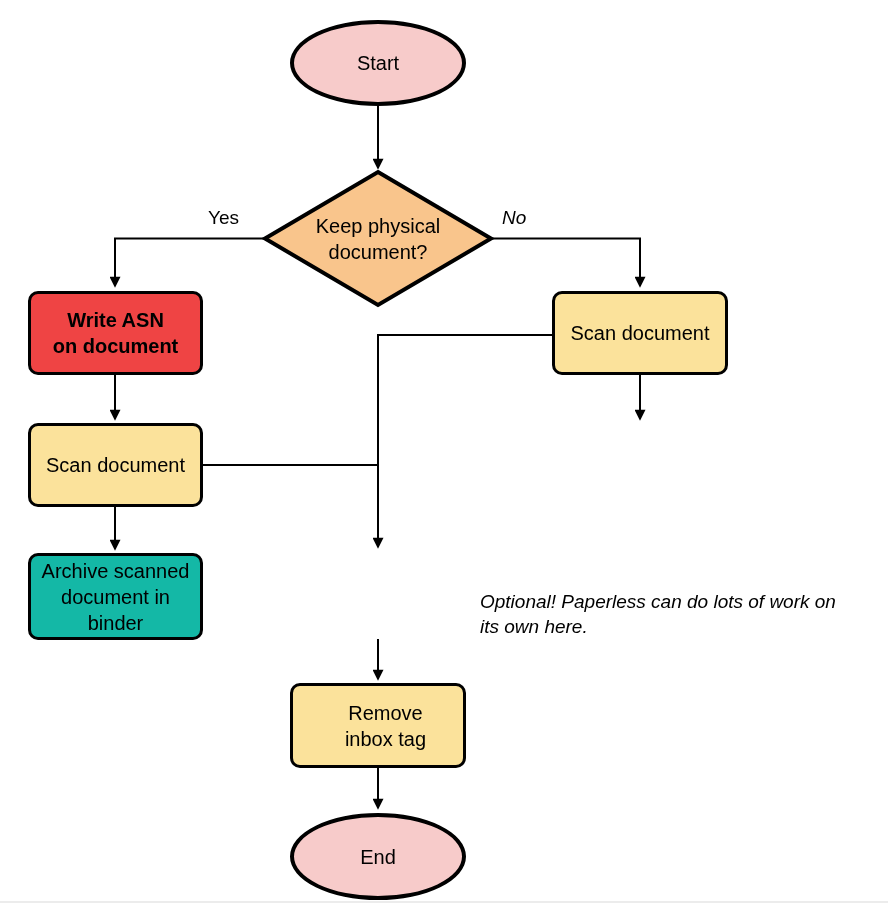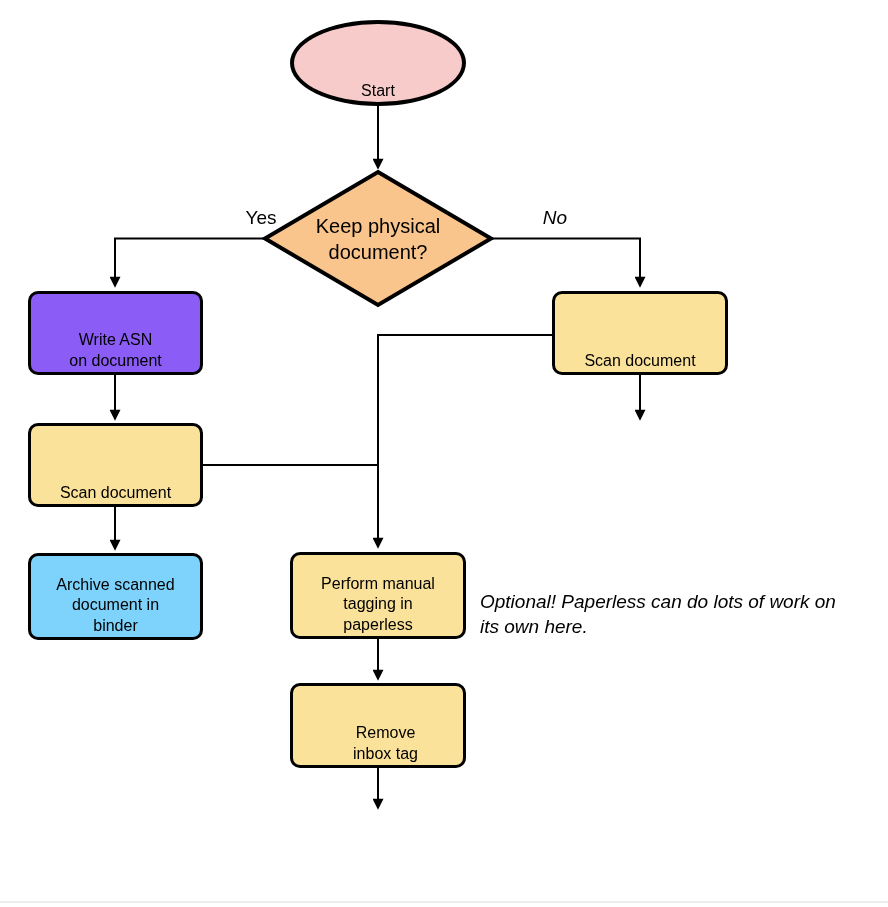--- a/index.html
+++ b/index.html
@@ -11,44 +11,43 @@
     font-family: "Liberation Sans", sans-serif;
     color: #000000;
     overflow: hidden;
   }
   .edges { position: absolute; left: 0; top: 0; }
   .edge { stroke: #000000; stroke-width: 2; fill: none; }
   .node {
     position: absolute;
     box-sizing: border-box;
     display: flex;
-    align-items: flex-end;
+    align-items: center;
     justify-content: center;
     text-align: center;
-    font-size: 16px;
+    font-size: 20px;
     line-height: 1.3;
     white-space: pre-line;
   }
   .process { border: 3px solid #000000; border-radius: 10px; }
   .terminal { border: 4px solid #000000; border-radius: 50%; }
   .decision-label {
     position: absolute;
     display: flex;
     align-items: center;
     justify-content: center;
     text-align: center;
     font-size: 20px;
     line-height: 1.3;
     white-space: pre-line;
   }
   .edge-label {
     position: absolute;
     font-size: 19px;
-    text-align: center;
-    margin-left: 33px;
+    text-align: left;
   }
   .note {
     position: absolute;
     font-size: 19px;
     font-style: italic;
     line-height: 1.32;
     white-space: pre-line;
   }
   .bottom-hairline {
     position: absolute;
@@ -87,50 +86,48 @@
   </div>
 
   <div class="decision-label" style="left:265px; top:172px; width:226px; height:133px;justify-content:center;">
     <span>Keep physical
 document?</span>
   </div>
 
   <div class="edge-label" style="left:208px; top:207px; width:40px;">Yes</div>
   <div class="edge-label" style="left:502px; top:207px; width:40px;font-style:italic;">No</div>
 
-  <div class="node process" style="left: 28px; top: 291px; width: 175px; height: 84px; background: #8b5cf6;">
+  <div class="node process" style="left: 28px; top: 291px; width: 175px; height: 84px; background: #ef4444; font-weight: bold;">
     <span>Write ASN
 on document</span>
   </div>
 
   <div class="node process" style="left: 552px; top: 291px; width: 176px; height: 84px; background: rgb(251, 226, 155);">
     <span>Scan document</span>
   </div>
 
   <div class="node process" style="left: 28px; top: 423px; width: 175px; height: 84px; background: rgb(251, 226, 155);">
     <span>Scan document</span>
   </div>
 
 
-  <div class="node process" style="left: 28px; top: 553px; width: 175px; height: 87px; background: #7dd3fc;">
+  <div class="node process" style="left: 28px; top: 553px; width: 175px; height: 87px; background: #14b8a6;">
     <span>Archive scanned
 document in
 binder</span>
   </div>
 
-  <div class="node process" style="left: 290px; top: 552px; width: 176px; height: 87px; background: rgb(251, 226, 155);">
-    <span>Perform manual
-tagging in
-paperless</span>
-  </div>
 
   <div class="note" style="left:480px; top:589px; width:410px;">Optional! Paperless can do lots of work on
 its own here.</div>
 
   <div class="node process" style="left: 290px; top: 683px; width: 176px; height: 85px; background: rgb(251, 226, 155); padding-left: 15px;">
     <span>Remove
 inbox tag</span>
   </div>
 
+  <div class="node terminal" style="left: 290px; top: 813px; width: 176px; height: 87px; background: rgb(247, 203, 202);">
+    <span>End</span>
+  </div>
 
   <div class="bottom-hairline"></div>
 
 </div>
 
 </body></html>

